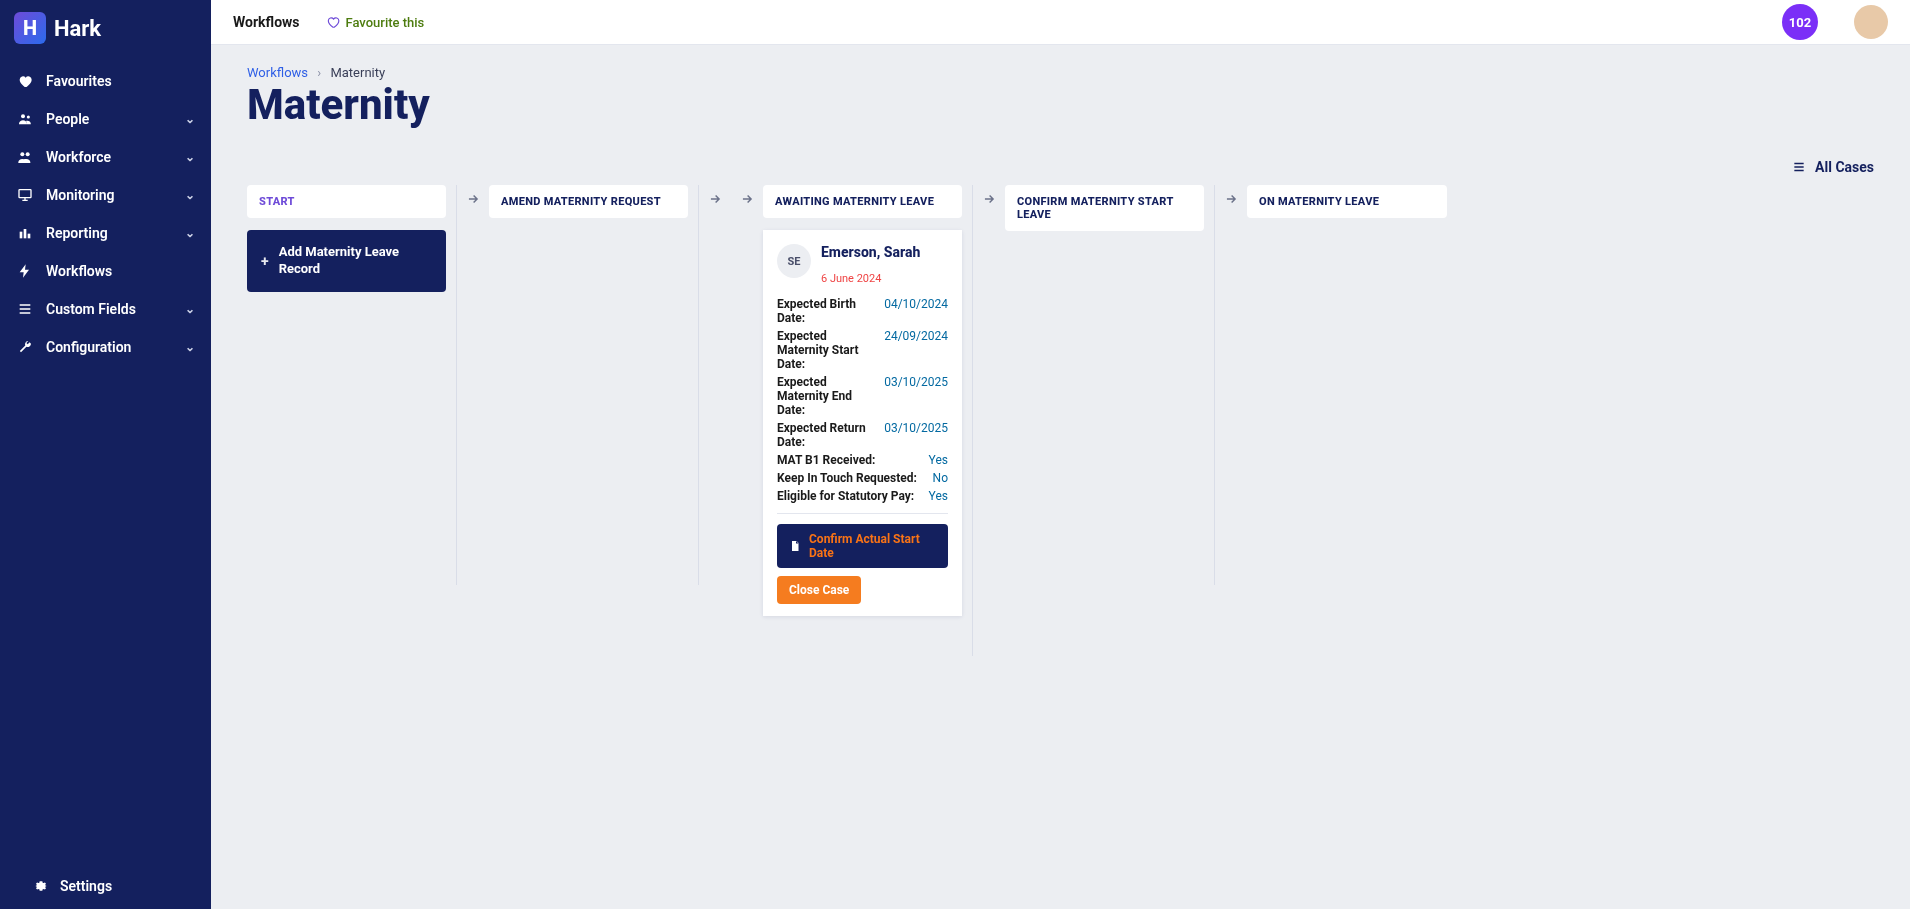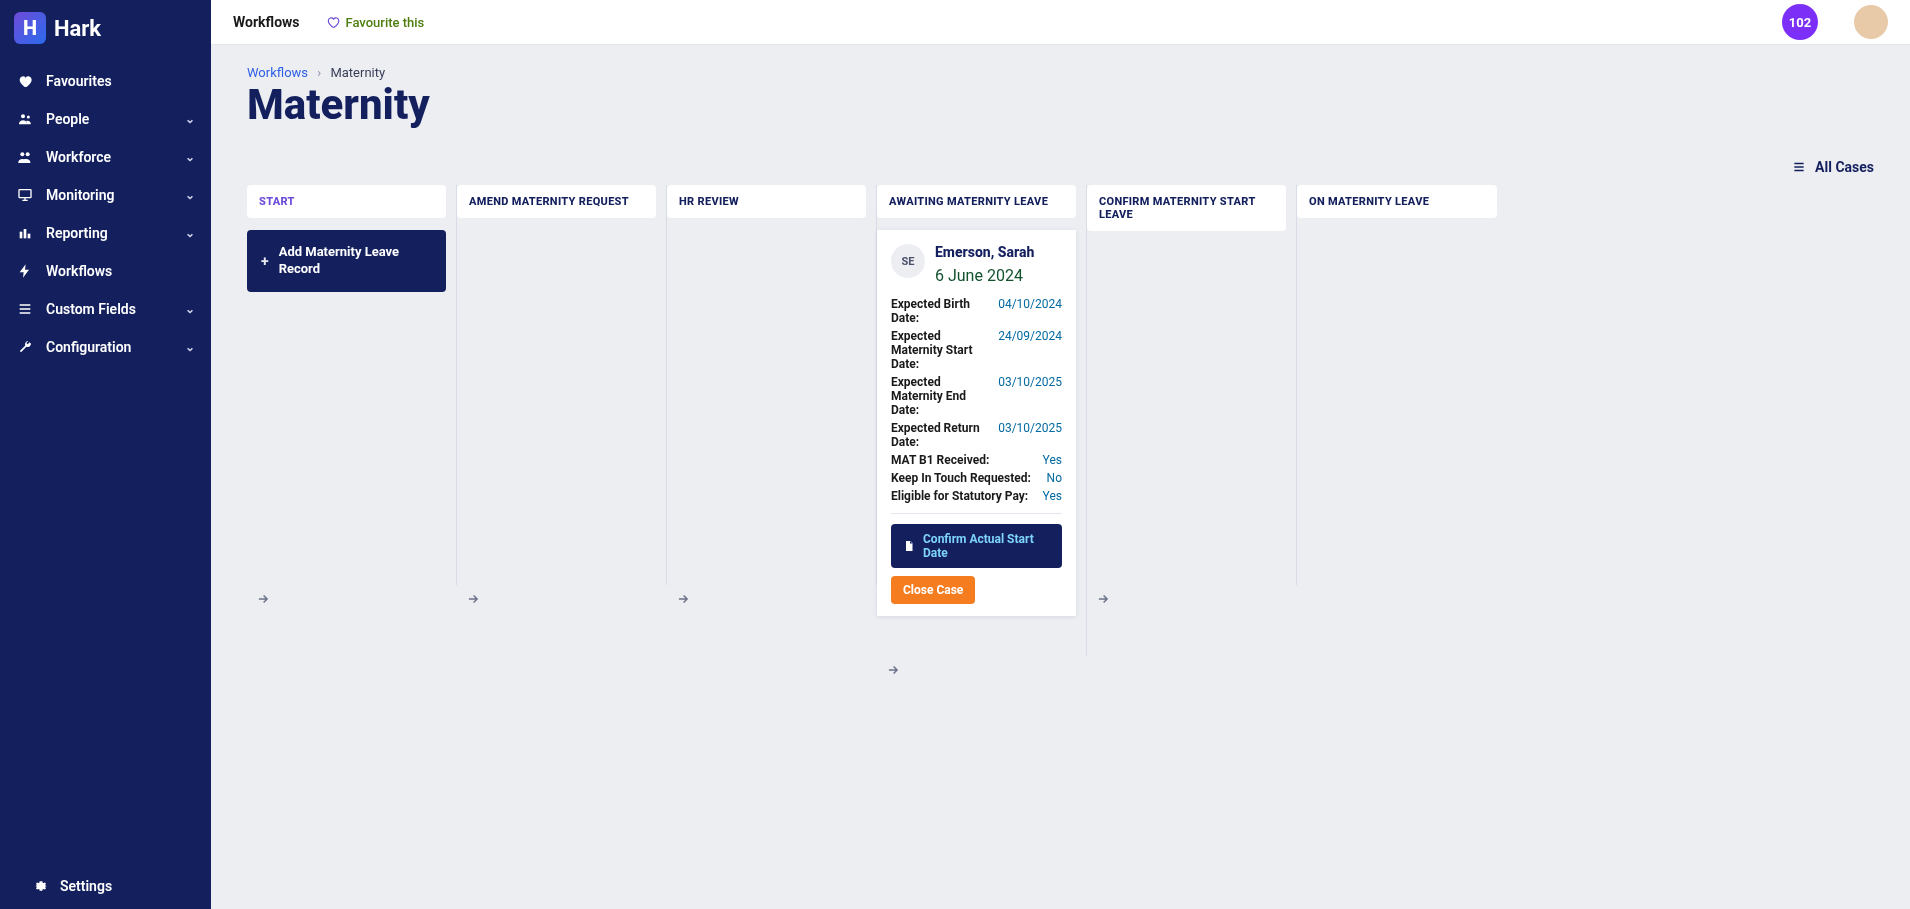--- a/index.html
+++ b/index.html
@@ -121,21 +121,20 @@
   .kanban {
     display:flex;
     gap:0;
     overflow-x:auto;
     flex:1;
     padding-bottom:20px;
   }
   .col-wrap {
     display:flex; align-items:flex-start;
     flex-shrink:0;
-    flex-direction:column;
   }
   .column {
     width:210px;
     display:flex; flex-direction:column;
     gap:12px;
     border-right:1px solid #d9dde8;
     padding-right:10px;
     padding-bottom:40px;
     min-height:400px;
   }
@@ -177,29 +176,29 @@
     font-size:12px;
   }
   .case-head { display:flex; gap:10px; margin-bottom:12px; }
   .case-avatar {
     width:34px; height:34px; border-radius:50%;
     background:#eceef2; display:flex; align-items:center; justify-content:center;
     font-size:11px; font-weight:700; color:#4a4f6a;
     flex-shrink:0;
   }
   .case-name { font-weight:800; font-size:14px; color:#14205e; }
-  .case-date { font-size:16px; color:#14532d; margin-top:6px; }
+  .case-date { font-size:11px; color:#ef4444; margin-top:12px; }
   .case-fields { display:flex; flex-direction:column; gap:4px; margin-bottom:10px; }
   .case-field { display:flex; justify-content:space-between; gap:8px; }
   .case-field .k { font-weight:700; color:#1a1a1a; }
   .case-field .v { text-align:right; color:#0369a1; }
   .case-divider { border-top:1px solid #e3e6ee; margin:6px 0 10px; }
   .case-actions { display:flex; flex-direction:column; gap:8px; align-items:flex-start; }
   .btn-primary {
-    background:#14205e; color:#7dd3fc; border-radius:4px;
+    background:#14205e; color:#f97316; border-radius:4px;
     padding:8px 12px; font-size:12px; font-weight:700;
     display:flex; align-items:center; gap:8px; cursor:pointer;
   }
   .btn-warn {
     background:#f57c1f; color:#fff; border-radius:4px;
     padding:7px 12px; font-size:12px; font-weight:700; cursor:pointer;
   }
 
   svg { display:block; }
 </style>
@@ -364,23 +363,20 @@
             <div class="col-header">AMEND MATERNITY REQUEST</div>
           </div>
           <div class="col-arrow">
             <svg width="14" height="14" viewBox="0 0 24 24" fill="none" stroke="#6b7189" stroke-width="2.5">
                 <path d="M5 12h14M13 6l6 6-6 6"></path>
               </svg>
           </div>
         </div>
 
         <div class="col-wrap">
-          <div class="column">
-            <div class="col-header">HR REVIEW</div>
-          </div>
           <div class="col-arrow">
             <svg width="14" height="14" viewBox="0 0 24 24" fill="none" stroke="#6b7189" stroke-width="2.5">
                 <path d="M5 12h14M13 6l6 6-6 6"></path>
               </svg>
           </div>
         </div>
 
         <div class="col-wrap">
           <div class="column">
             <div class="col-header">AWAITING MATERNITY LEAVE</div>

